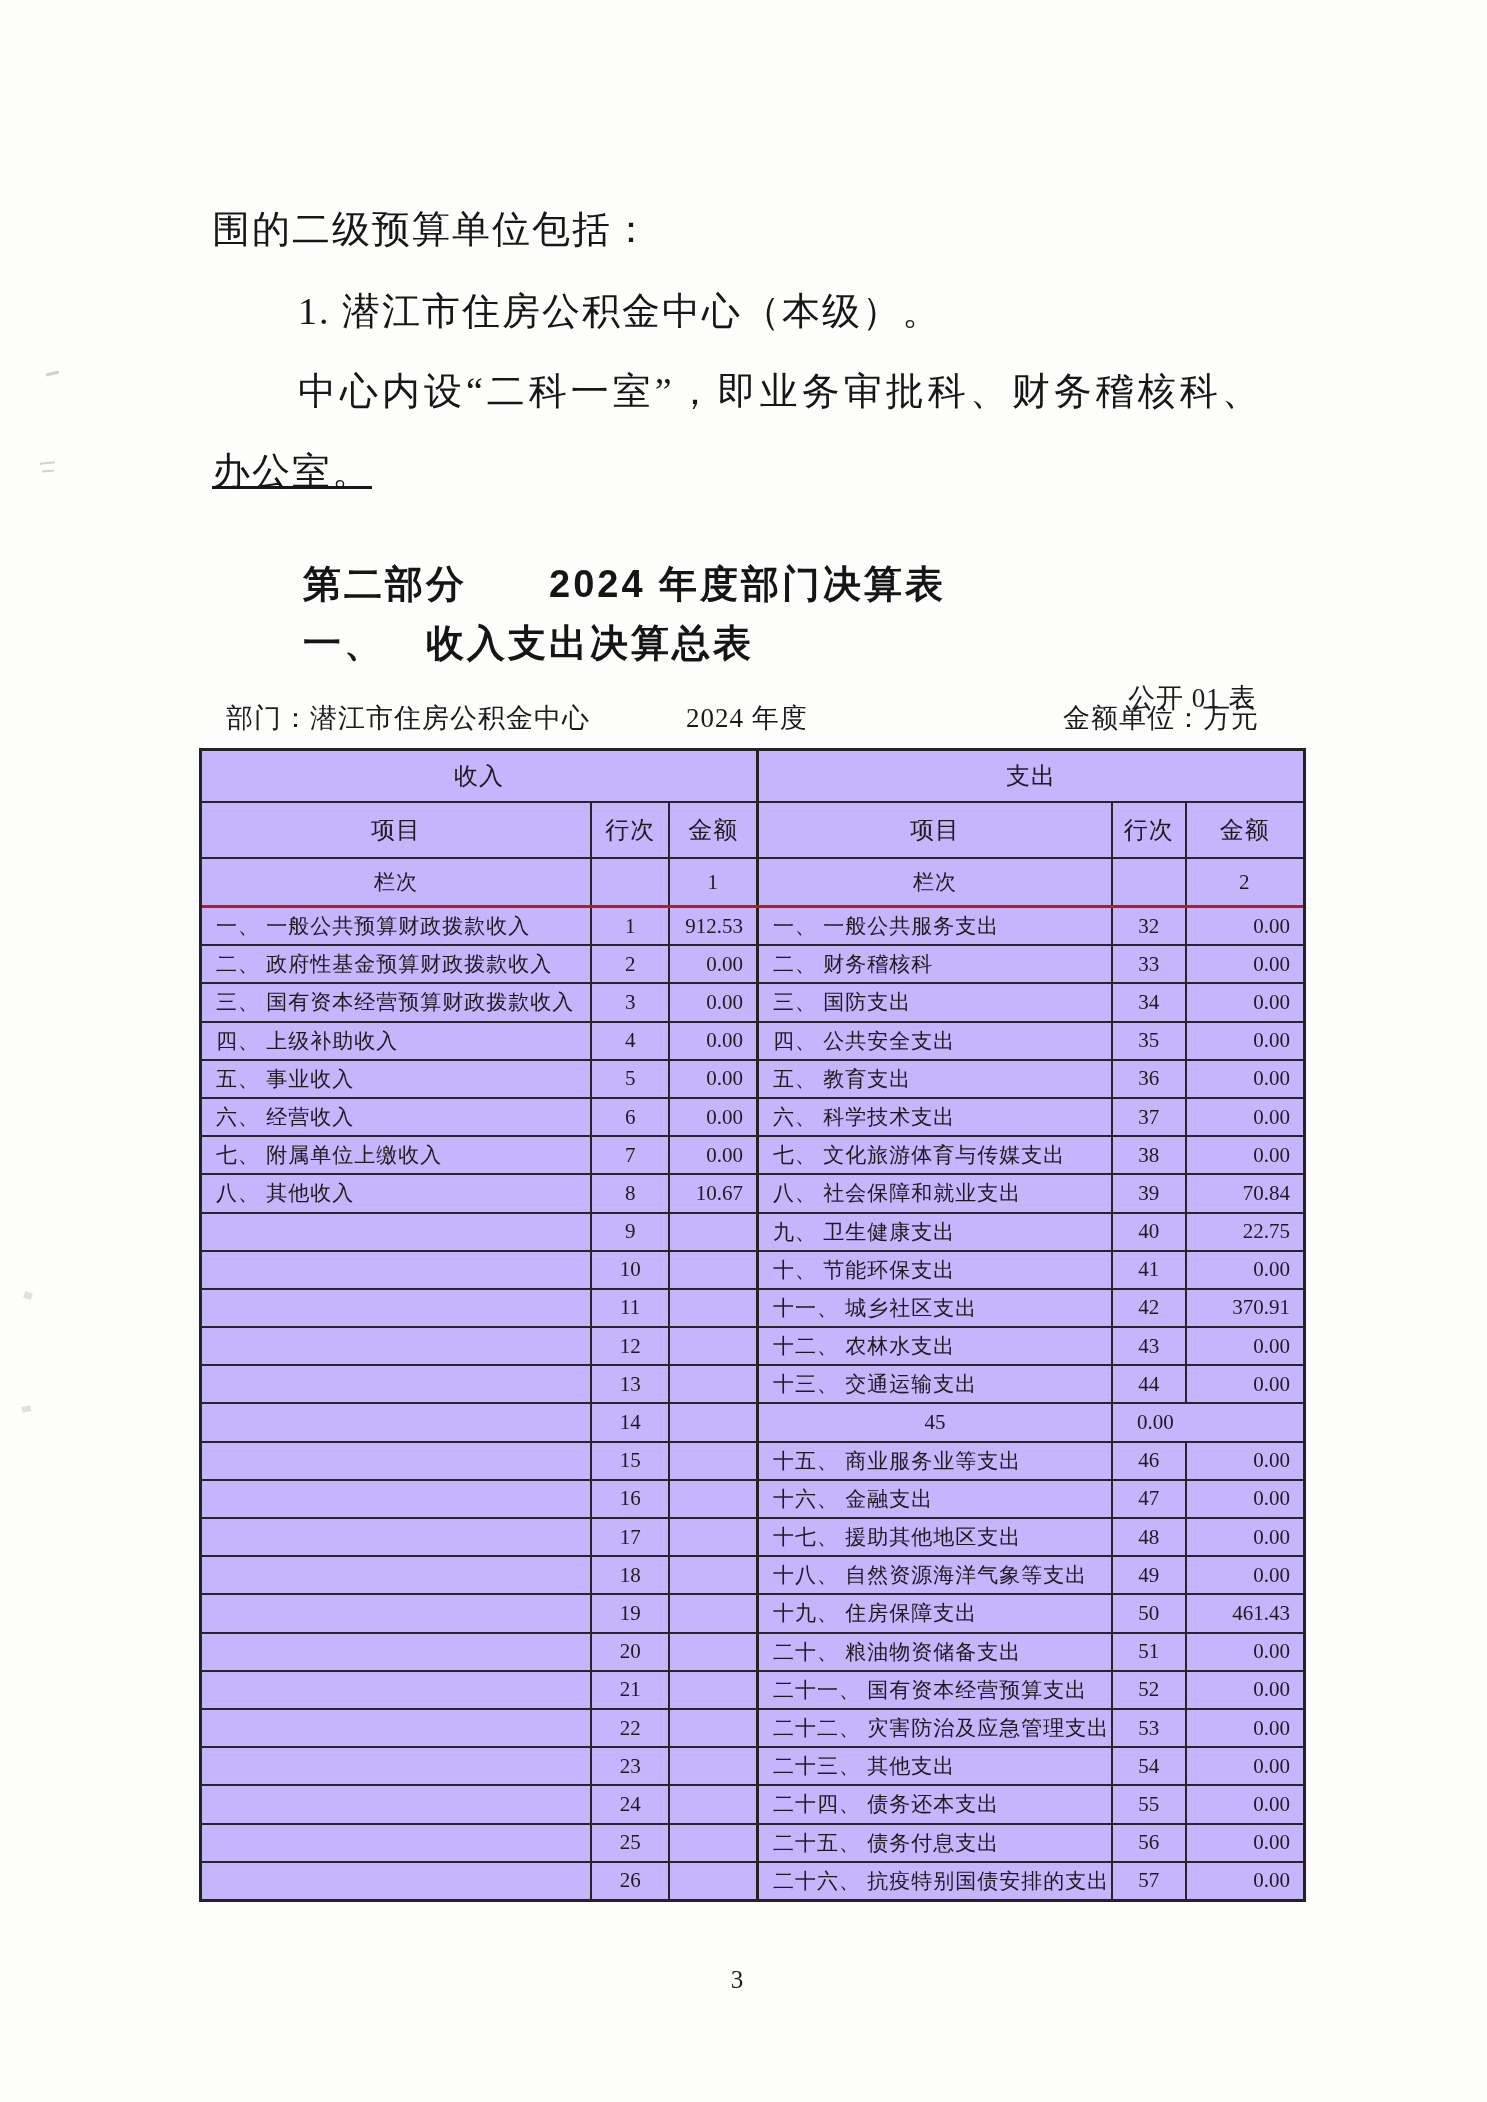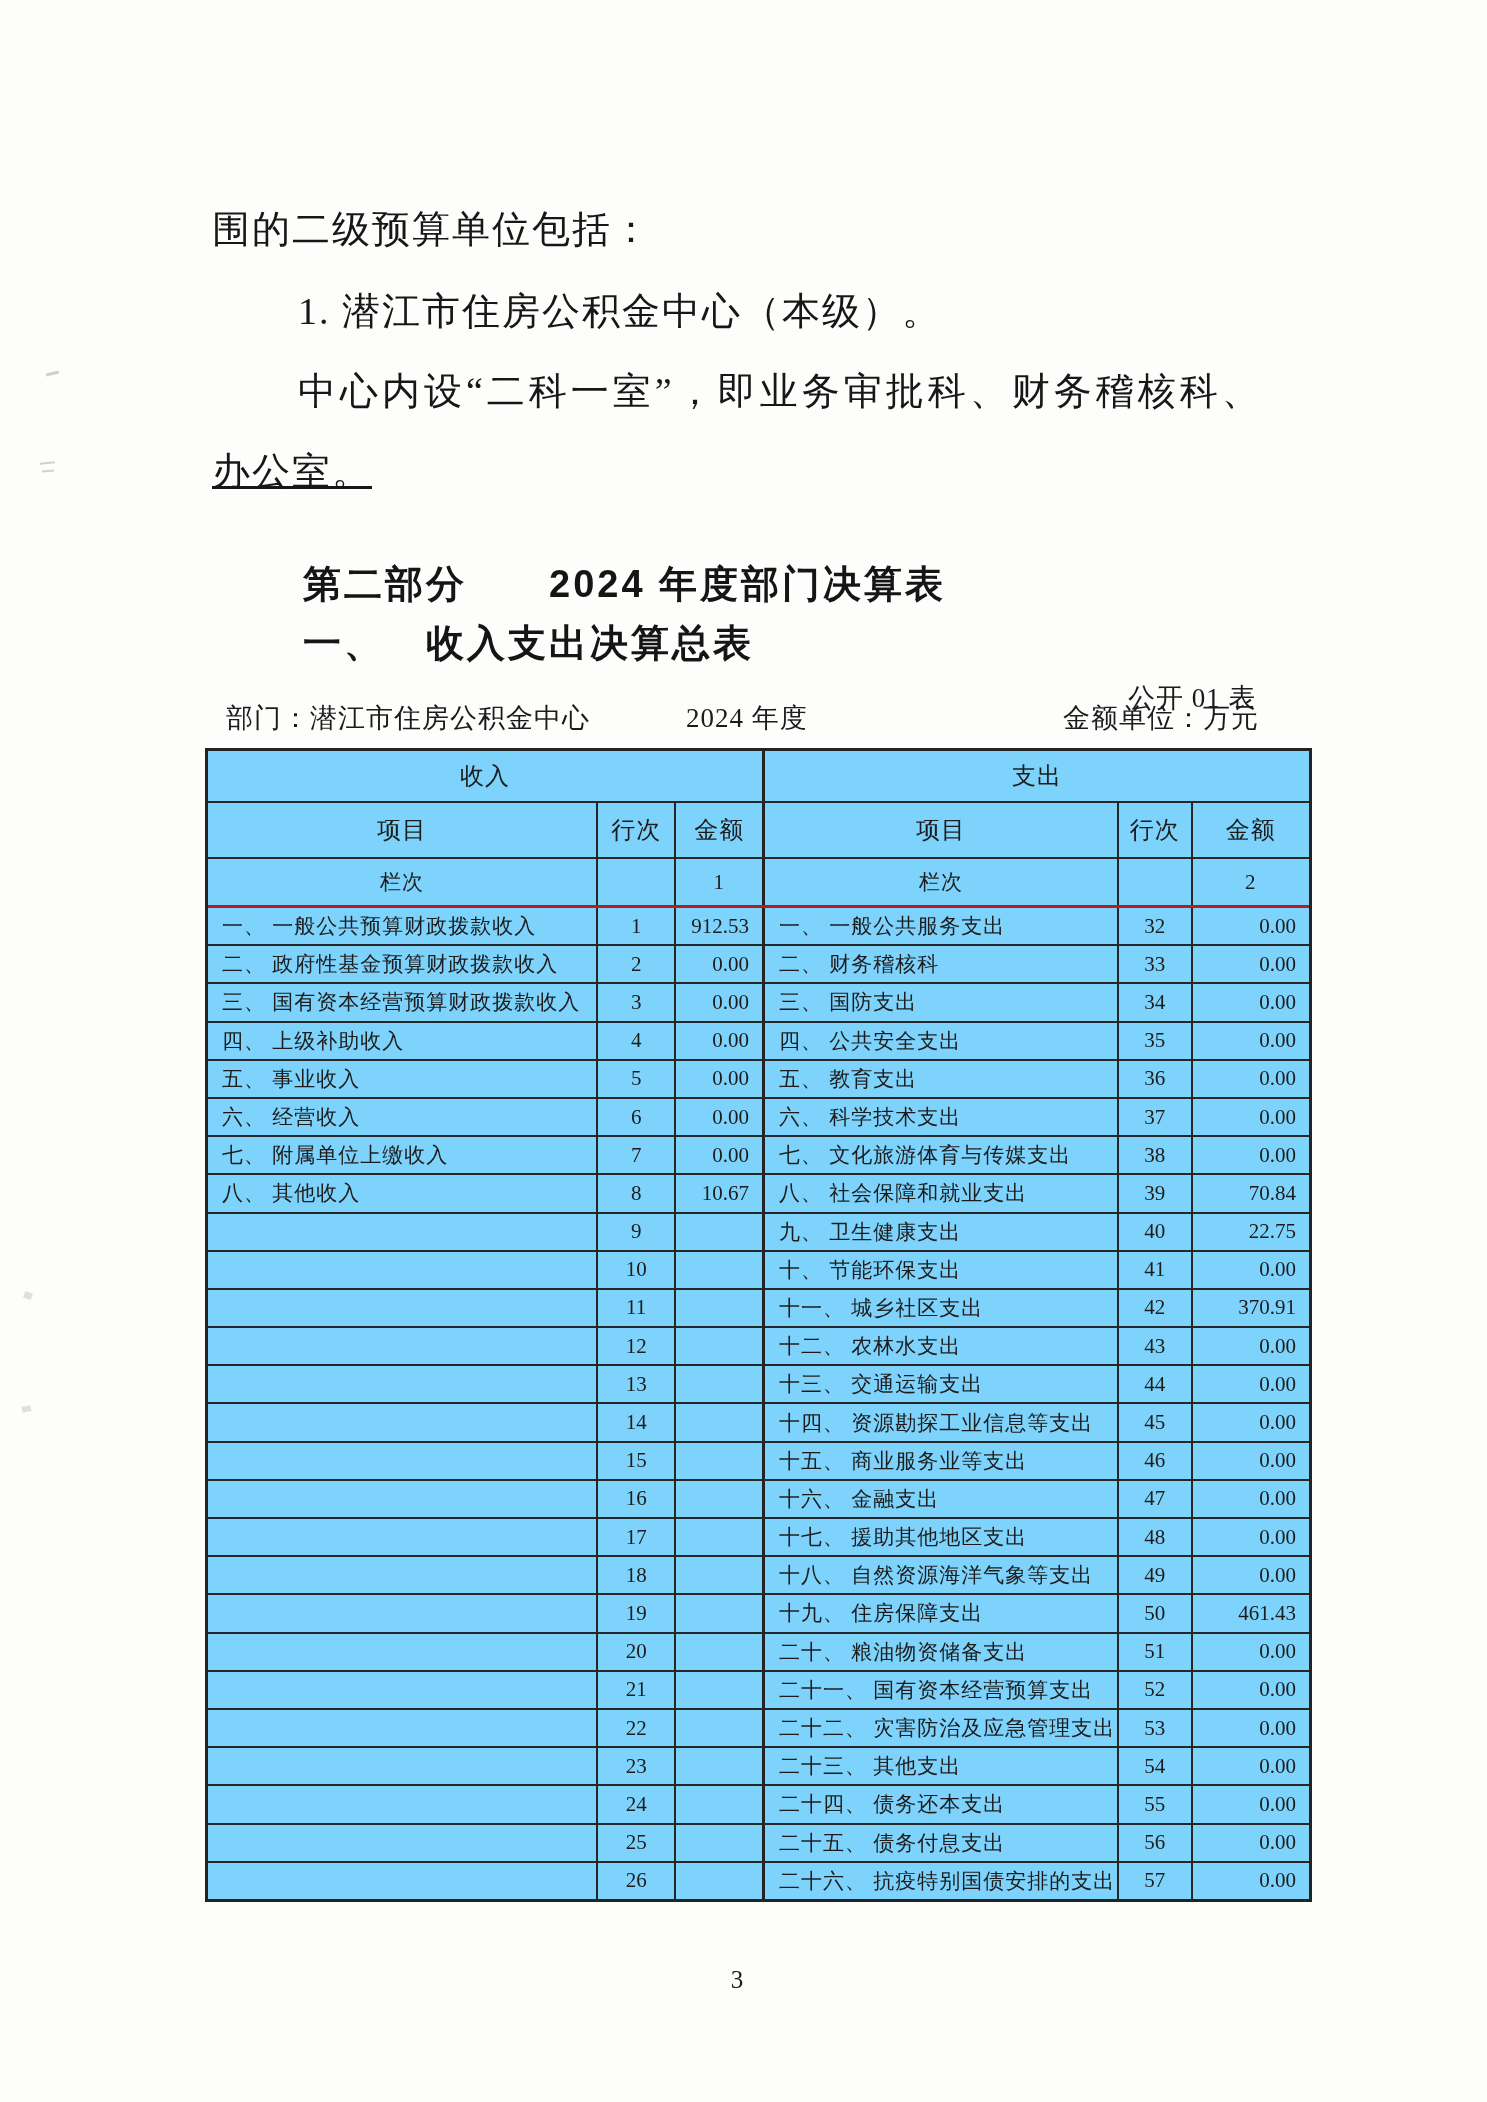--- a/index.html
+++ b/index.html
@@ -28,22 +28,22 @@
   .table-label{
     position:absolute; left:1128px; top:656px; font-size:27px;
     letter-spacing:1px; white-space:nowrap;margin-top:24px;
   }
   .meta{position:absolute; top:700px; font-size:27px; letter-spacing:1px; white-space:nowrap;}
   .dept{left:226px;}
   .year{left:686px;}
   .unit{left:1063px;}
   
   .btable{
-    position:absolute; left:205px; top:748px; width:1107px; height:1154px;
-    box-sizing:border-box; border:3px solid #232323; background:#7dd3fc;
+    position:absolute; left:199px; top:748px; width:1107px; height:1154px;
+    box-sizing:border-box; border:3px solid #232323; background:#c4b5fd;
     display:flex; flex-direction:column; font-family:"Liberation Serif", serif;
   }
   .trow{display:grid; grid-template-columns:392fr 79fr 89fr 356fr 74fr 117fr;
         border-bottom:2px solid #262626; min-height:0;}
   .trow.half{grid-template-columns:560fr 547fr;}
   .thead1{height:50px;}
   .thead2{height:54px;}
   .thead3{height:46px; border-bottom:3px solid #b91c1c;}
   .tbody{flex:1; display:flex; flex-direction:column; min-height:0;}
   .tbody .trow{flex:1;}
@@ -218,21 +218,20 @@
     <div class="cell line">13</div>
     <div class="cell amt mid"></div>
     <div class="cell item">十三、 交通运输支出</div>
     <div class="cell line">44</div>
     <div class="cell amt">0.00</div>
   </div>
         <div class="trow data">
     <div class="cell item"></div>
     <div class="cell line">14</div>
     <div class="cell amt mid"></div>
-    <div class="cell item">十四、 资源勘探工业信息等支出</div>
     <div class="cell line">45</div>
     <div class="cell amt">0.00</div>
   </div>
         <div class="trow data">
     <div class="cell item"></div>
     <div class="cell line">15</div>
     <div class="cell amt mid"></div>
     <div class="cell item">十五、 商业服务业等支出</div>
     <div class="cell line">46</div>
     <div class="cell amt">0.00</div>

